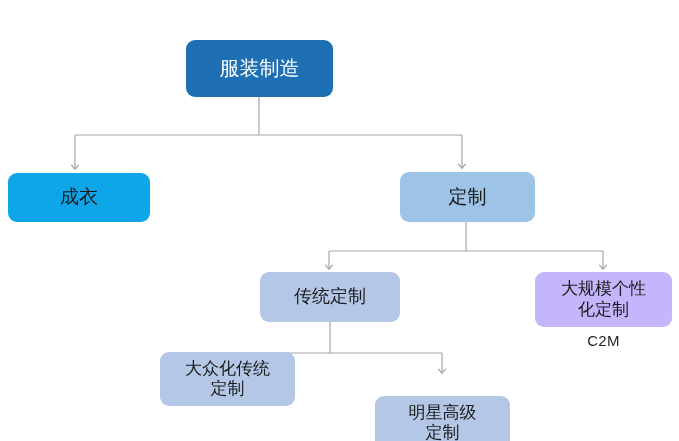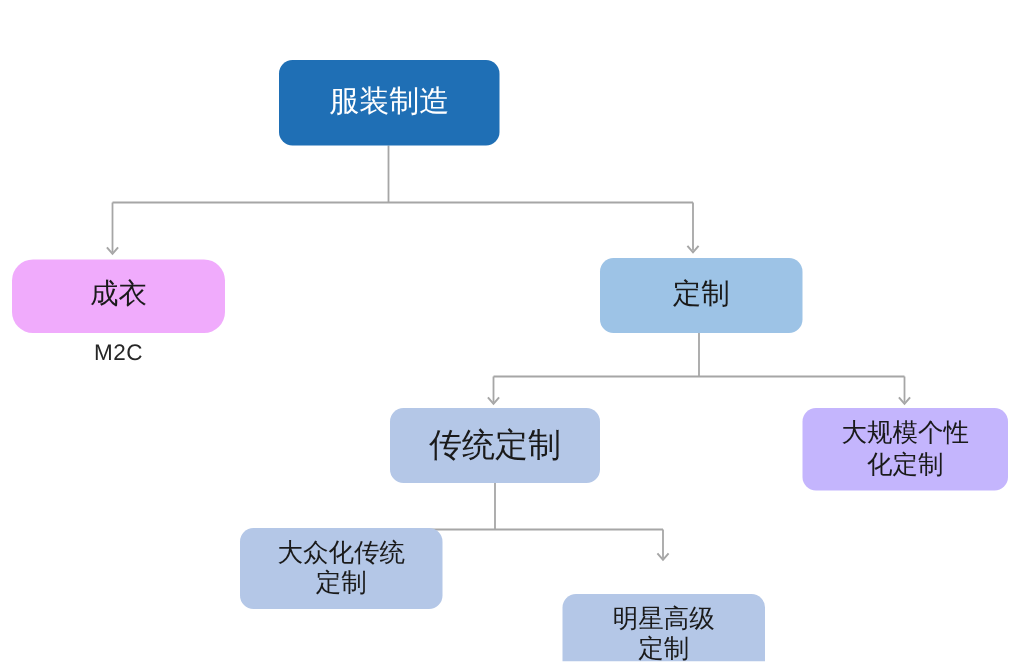--- a/index.html
+++ b/index.html
@@ -77,28 +77,28 @@
     <g>
       <path d="M330,322 L330,353" fill="none" stroke="#a6a6a6" stroke-width="1.2"></path>
       <path d="M226,353 L442,353" fill="none" stroke="#a6a6a6" stroke-width="1.2"></path>
       <path d="M226,353 L226,372" fill="none" stroke="#a6a6a6" stroke-width="1.2" marker-end="url(#arrowhead)"></path>
       <path d="M442,353 L442,372" fill="none" stroke="#a6a6a6" stroke-width="1.2" marker-end="url(#arrowhead)"></path>
     </g>
   </svg>
 
   <div class="node root" style="left: 186px; top: 40px; width: 147px; height: 57px; background: rgb(31, 111, 181); color: rgb(255, 255, 255); font-size: 20px;">服装制造</div>
 
-  <div class="node" style="left: 8px; top: 173px; width: 142px; height: 49px; background: #f0abfc; color: rgb(26, 26, 26); font-size: 19px; border-radius: 14px;">成衣</div>
-  <div class="caption" style="left: 8px; width: 142px; top: 227px;">M2C</div>
+  <div class="node" style="left: 8px; top: 173px; width: 142px; height: 49px; background: #0ea5e9; color: rgb(26, 26, 26); font-size: 19px;">成衣</div>
 
   <div class="node" style="left: 400px; top: 172px; width: 135px; height: 50px; background: rgb(157, 195, 230); color: rgb(26, 26, 26); font-size: 19px;">定制</div>
 
-  <div class="node" style="left: 260px; top: 272px; width: 140px; height: 50px; background: rgb(180, 199, 231); color: rgb(26, 26, 26); font-size: 22px;">传统定制</div>
+  <div class="node" style="left: 260px; top: 272px; width: 140px; height: 50px; background: rgb(180, 199, 231); color: rgb(26, 26, 26); font-size: 18px;">传统定制</div>
 
   <div class="node" style="left: 535px; top: 272px; width: 137px; height: 55px; background: #c4b5fd; color: rgb(26, 26, 26); font-size: 17px;">大规模个性
 化定制</div>
+  <div class="caption" style="left: 535px; width: 137px; top: 332px;">C2M</div>
 
   <div class="node" style="left: 160px; top: 352px; width: 135px; height: 54px; background: rgb(180, 199, 231); color: rgb(26, 26, 26); font-size: 17px;">大众化传统
 定制</div>
 
   <div class="node" style="left: 375px; top: 376px; width: 135px; height: 54px; background: rgb(180, 199, 231); color: rgb(26, 26, 26); font-size: 17px; margin-top: 20px;">明星高级
 定制</div>
 </div>
 
 </body></html>

